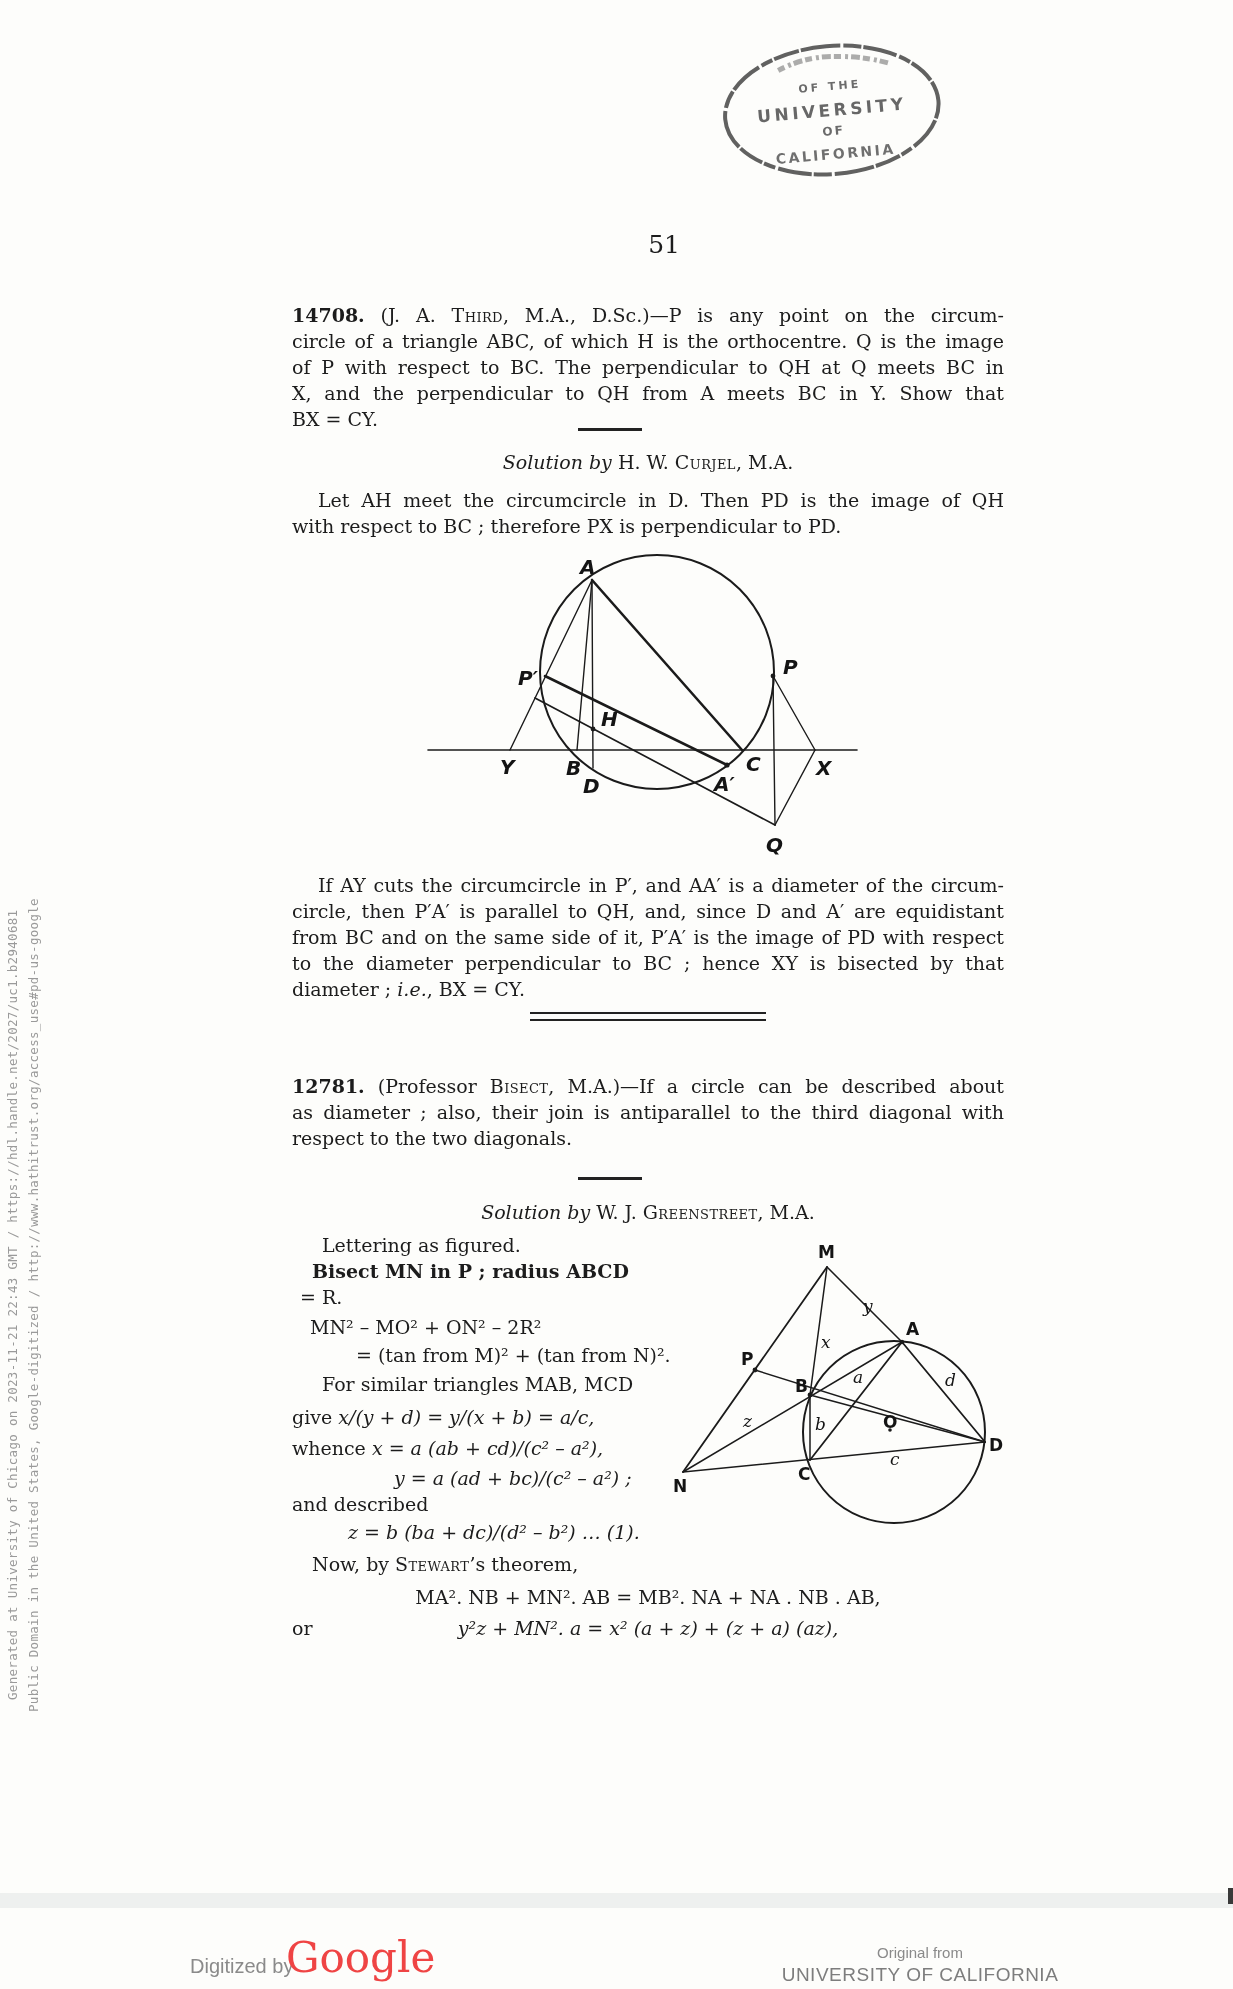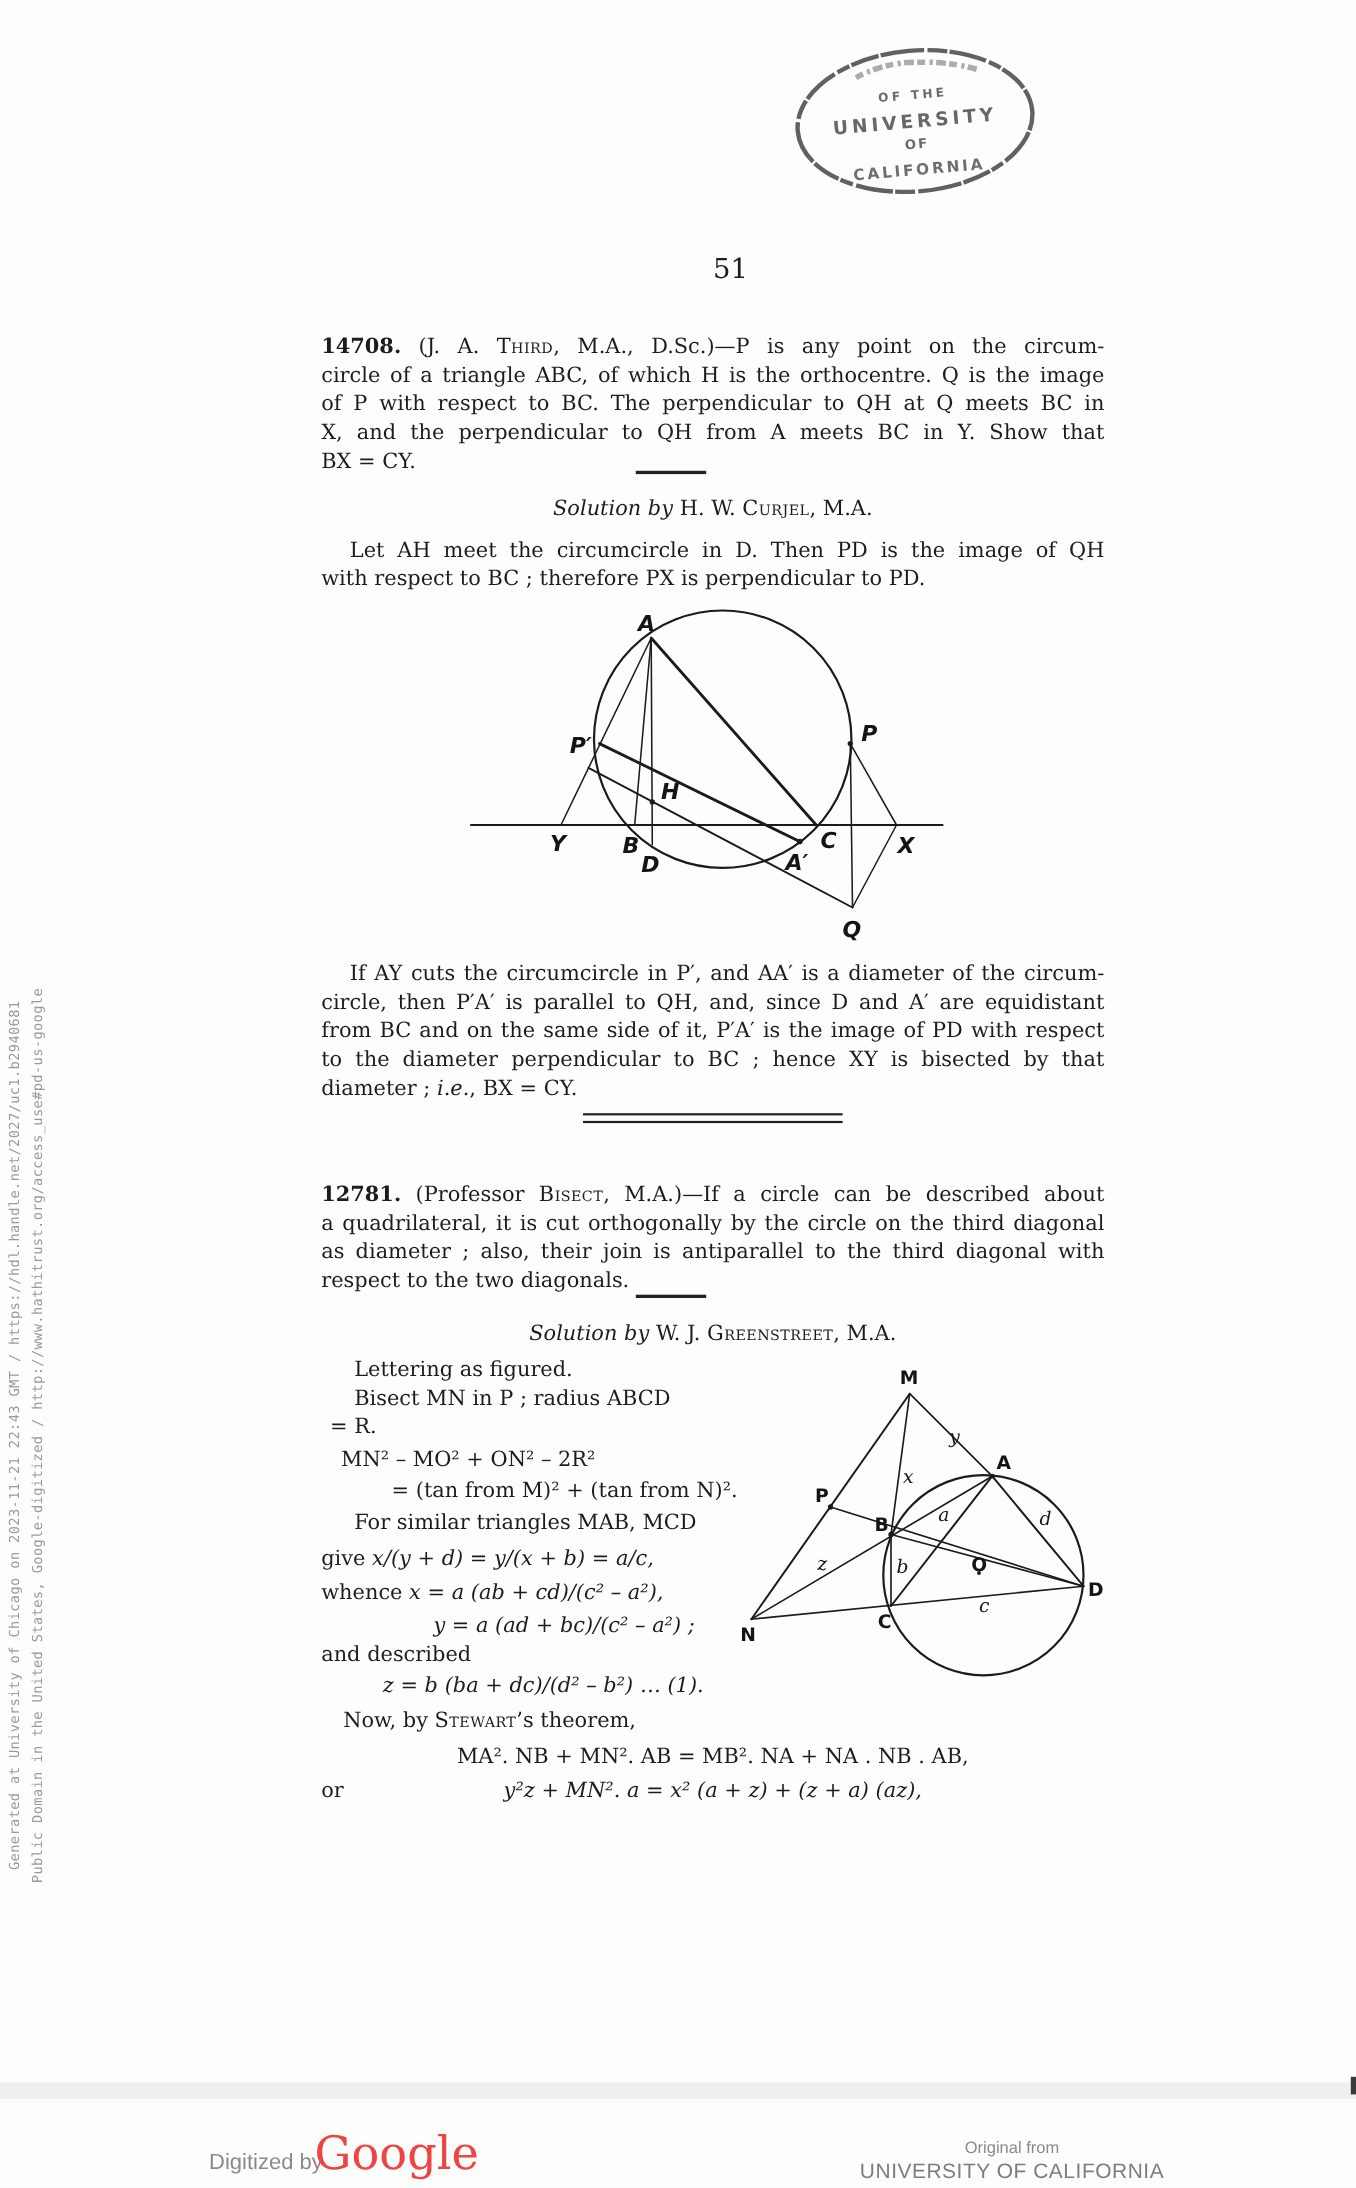--- a/index.html
+++ b/index.html
@@ -99,33 +99,32 @@
     <div class="tline jline">circle, then P′A′ is parallel to QH,  and,  since D and A′ are equidistant</div>
     <div class="tline jline">from BC and on the same side of it,  P′A′ is the image of PD with respect</div>
     <div class="tline jline">to the diameter perpendicular to BC ;  hence XY is bisected by that</div>
     <div class="tline jline endline"><span>diameter ;  </span><span class="it">i.e.</span><span>, BX = CY.</span></div>
   </div>
 
   <div class="abs dblrule" style="left:530px;top:1012px;width:236px;"></div>
 
   <div class="abs block" style="top:1073px;">
     <div class="tline jline"><span class="bold">12781.</span><span>  (Professor </span><span class="sc">Bisect</span><span>, M.A.)—If a circle can be described about</span></div>
-    <div class="tline jline">a quadrilateral, it is cut orthogonally by the circle on the third diagonal</div>
     <div class="tline jline">as diameter ;  also,  their join is antiparallel to the third diagonal with</div>
     <div class="tline jline endline">respect to the two diagonals.</div>
   </div>
 
   <div class="abs rule" style="left:578px;top:1177px;width:64px;"></div>
 
   <div class="abs block center tline" style="top:1199px;">
     <span class="it">Solution by</span><span> W. J. </span><span class="sc">Greenstreet</span><span>, M.A.</span>
   </div>
 
   <div class="abs workline" style="left:322px;top:1233px;">Lettering as figured.</div>
-  <div class="abs workline" style="left:322px;top:1259px;">Bisect MN in P ;  radius ABCD</div>
+  <div class="abs workline" style="left:312px;top:1259px;font-weight:bold;">Bisect MN in P ;  radius ABCD</div>
   <div class="abs workline" style="left:300px;top:1285px;">= R.</div>
   <div class="abs workline" style="left:310px;top:1315px;">MN² – MO² + ON² – 2R²</div>
   <div class="abs workline" style="left:342px;top:1343px;margin-left:14px;">= (tan from M)² + (tan from N)².</div>
   <div class="abs workline" style="left:322px;top:1372px;">For similar triangles MAB, MCD</div>
   <div class="abs workline" style="left:292px;top:1405px;"><span>give </span><span class="it">x/(y + d) = y/(x + b) = a/c,</span></div>
   <div class="abs workline" style="left:292px;top:1436px;"><span>whence </span><span class="it">x = a (ab + cd)/(c² – a²),</span></div>
   <div class="abs workline it" style="left:362px;top:1466px;margin-left:32px;">y = a (ad + bc)/(c² – a²) ;</div>
   <div class="abs workline" style="left:292px;top:1492px;">and described</div>
   <div class="abs workline it" style="left:348px;top:1520px;">z = b (ba + dc)/(d² – b²) … (1).</div>
   <div class="abs workline" style="left:312px;top:1552px;"><span>Now, by </span><span class="sc">Stewart</span><span>’s theorem,</span></div>

